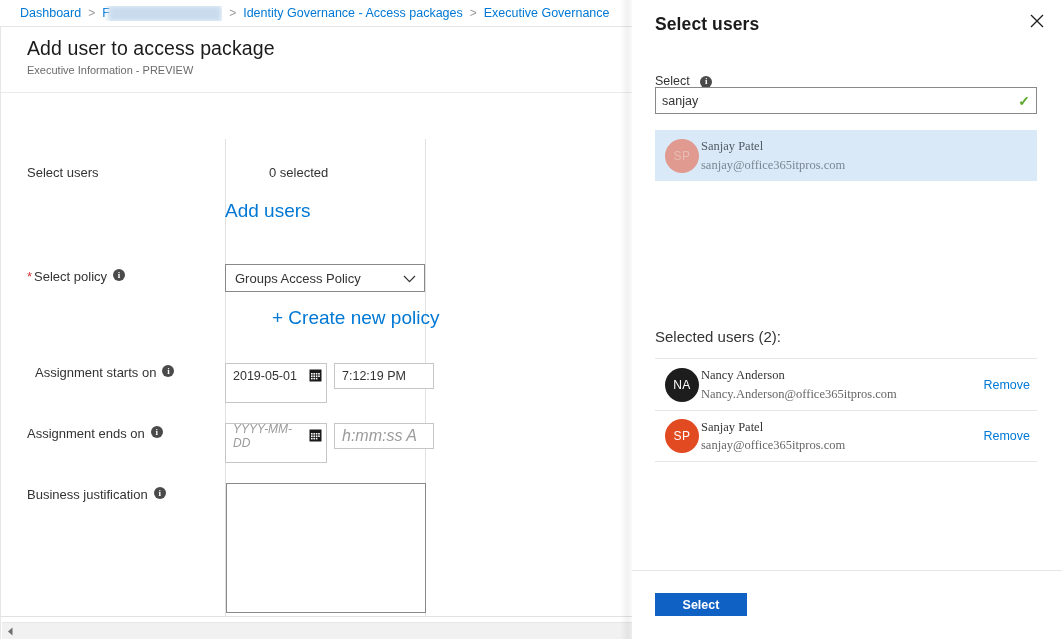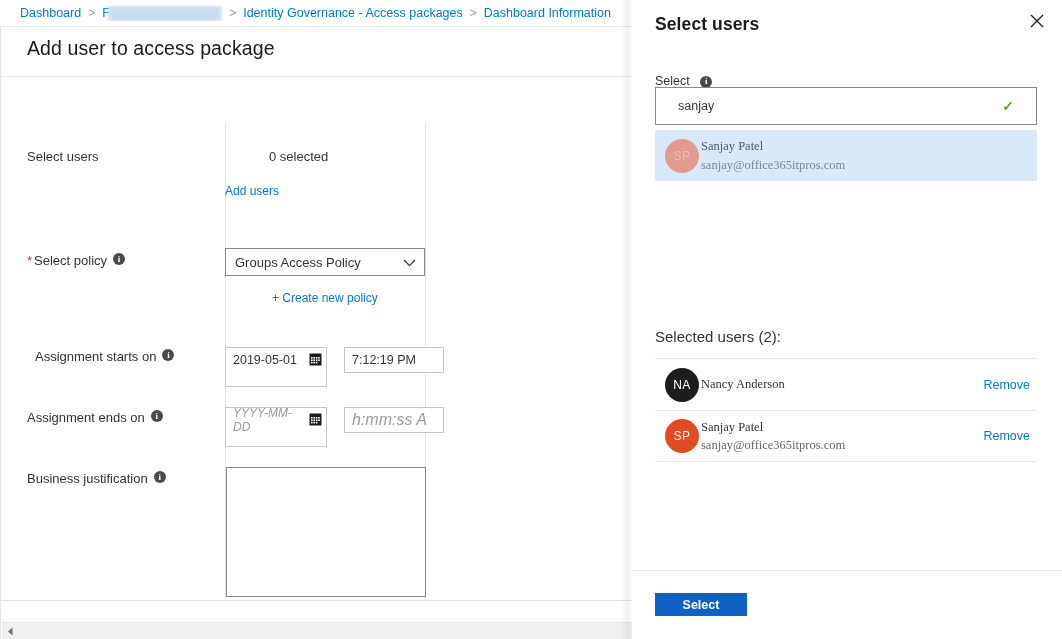--- a/index.html
+++ b/index.html
@@ -49,40 +49,40 @@
 
   .info-ico {
     display: inline-flex; align-items: center; justify-content: center;
     width: 12px; height: 12px; border-radius: 50%;
     background: #4a4a4a; color: #fff; font-size: 9px; font-weight: bold;
     font-family: "Liberation Serif", serif;
     margin-left: 6px; vertical-align: 1px; line-height: 1;
   }
 
   .val-txt { font-size: 13px; color: #333; }
-  .link { color: #0078d4; font-size: 12px; cursor: pointer; }
+  .link { color: #0078d4; font-size: 19px; cursor: pointer; }
 
   .select-box {
     width: 200px; height: 28px; border: 1px solid #8a8886; background: #fff;
     display: flex; align-items: center; padding: 0 8px 0 9px;
     font-size: 13px; color: #333; cursor: pointer;
   }
   .select-box .chev { margin-left: auto; }
 
   .date-inp {
     width: 102px; height: 40px; border: 1px solid #c8c6c4; background: #fff;
     display: flex; align-items: center; padding: 0 4px 15px 7px;
     font-size: 12.5px; color: #333;
   }
   .date-inp .ph { color: #9b9b9b; font-style: italic; font-size: 12px; }
   .cal-ico { margin-left: auto; width: 13px; height: 13px; flex: 0 0 auto; }
   .time-inp {
     width: 100px; height: 26px; border: 1px solid #c8c6c4; background: #fff;
     display: flex; align-items: center; padding: 0 7px;
-    font-size: 12.5px; color: #333; margin-left: 17px;
+    font-size: 12.5px; color: #333; margin-left: 7px;
   }
   .time-inp .ph { color: #9b9b9b; font-style: italic; font-size: 16px; }
 
   .justif-box {
     width: 200px; height: 130px; border: 1px solid #8a8886; background: #fff;
     resize: none; font-family: "Liberation Sans", sans-serif; font-size: 13px;
     padding: 5px 7px; outline: none;
   }
 
   .vline { position: absolute; width: 1px; background: #e1e1e1; }
@@ -106,23 +106,23 @@
   }
   .panel-head { position: relative; padding: 14px 18px 0 23px; }
   .panel-title { font-size: 17.5px; font-weight: 700; color: #1b1b1b; letter-spacing: .1px; }
   .close-x {
     position: absolute; right: 14px; top: 10px; width: 22px; height: 22px;
     display: flex; align-items: center; justify-content: center; cursor: pointer;
   }
 
   .field-label { font-size: 12.5px; color: #333; }
   .search-wrap {
-    position: absolute; left: 655px; top: 87px; width: 382px; height: 38px;
+    position: absolute; left: 655px; top: 87px; width: 382px; height: 27px;
     border: 1px solid #8a8886; background: #fff;
-    display: flex; align-items: center; padding: 0 22px;
+    display: flex; align-items: center; padding: 0 6px;
   }
   .search-wrap input {
     flex: 1; border: none; outline: none; font-size: 12.5px; color: #333;
     font-family: "Liberation Sans", sans-serif; background: transparent;
   }
   .ok-check { color: #5aa82a; font-size: 14px; font-weight: bold; margin-left: 6px; }
 
   .result-row {
     position: absolute; left: 655px; top: 130px; width: 382px; height: 51px;
     background: #d9e9f7; display: flex; align-items: center; padding-left: 10px;
@@ -164,27 +164,28 @@
   <div class="breadcrumb">
     <span class="crumb">Dashboard</span>
     <span class="crumb-sep">&gt;</span>
     <span class="crumb-redacted">
       <span class="redact-text">F</span>
       <span class="redact-blur"></span>
     </span>
     <span class="crumb-sep">&gt;</span>
     <span class="crumb">Identity Governance - Access packages</span>
     <span class="crumb-sep">&gt;</span>
-    <span class="crumb">Dashboard Information</span>
+    <span class="crumb">Executive Governance</span>
   </div>
 
   <div class="main-pane">
 
     <div class="page-head">
       <div class="page-title">Add user to access package</div>
+      <div class="page-sub">Executive Information - PREVIEW</div>
     </div>
     <div class="head-rule"></div>
 
     <div class="form">
 
       <div class="vline" style="left:224px; top:46px; height:477px;"></div>
       <div class="vline" style="left:424px; top:46px; height:477px;"></div>
       <div class="hline" style="left:0px; top:523px; width:631px;"></div>
 
       <div class="row" style="left:26px; top:72px;">
@@ -331,20 +332,21 @@
 
   <div class="sel-head">Selected users (2):</div>
 
   <div class="sel-list">
     <div class="sel-item">
       <div class="avatar" style="background:#1d1d1d;">
         <span>NA</span>
       </div>
       <div class="person">
         <div class="nm">Nancy Anderson</div>
+        <div class="em">Nancy.Anderson@office365itpros.com</div>
       </div>
       <span class="remove-link">Remove</span>
     </div>
     <div class="sel-item">
       <div class="avatar" style="background:#e24a21;">
         <span>SP</span>
       </div>
       <div class="person">
         <div class="nm">Sanjay Patel</div>
         <div class="em">sanjay@office365itpros.com</div>

